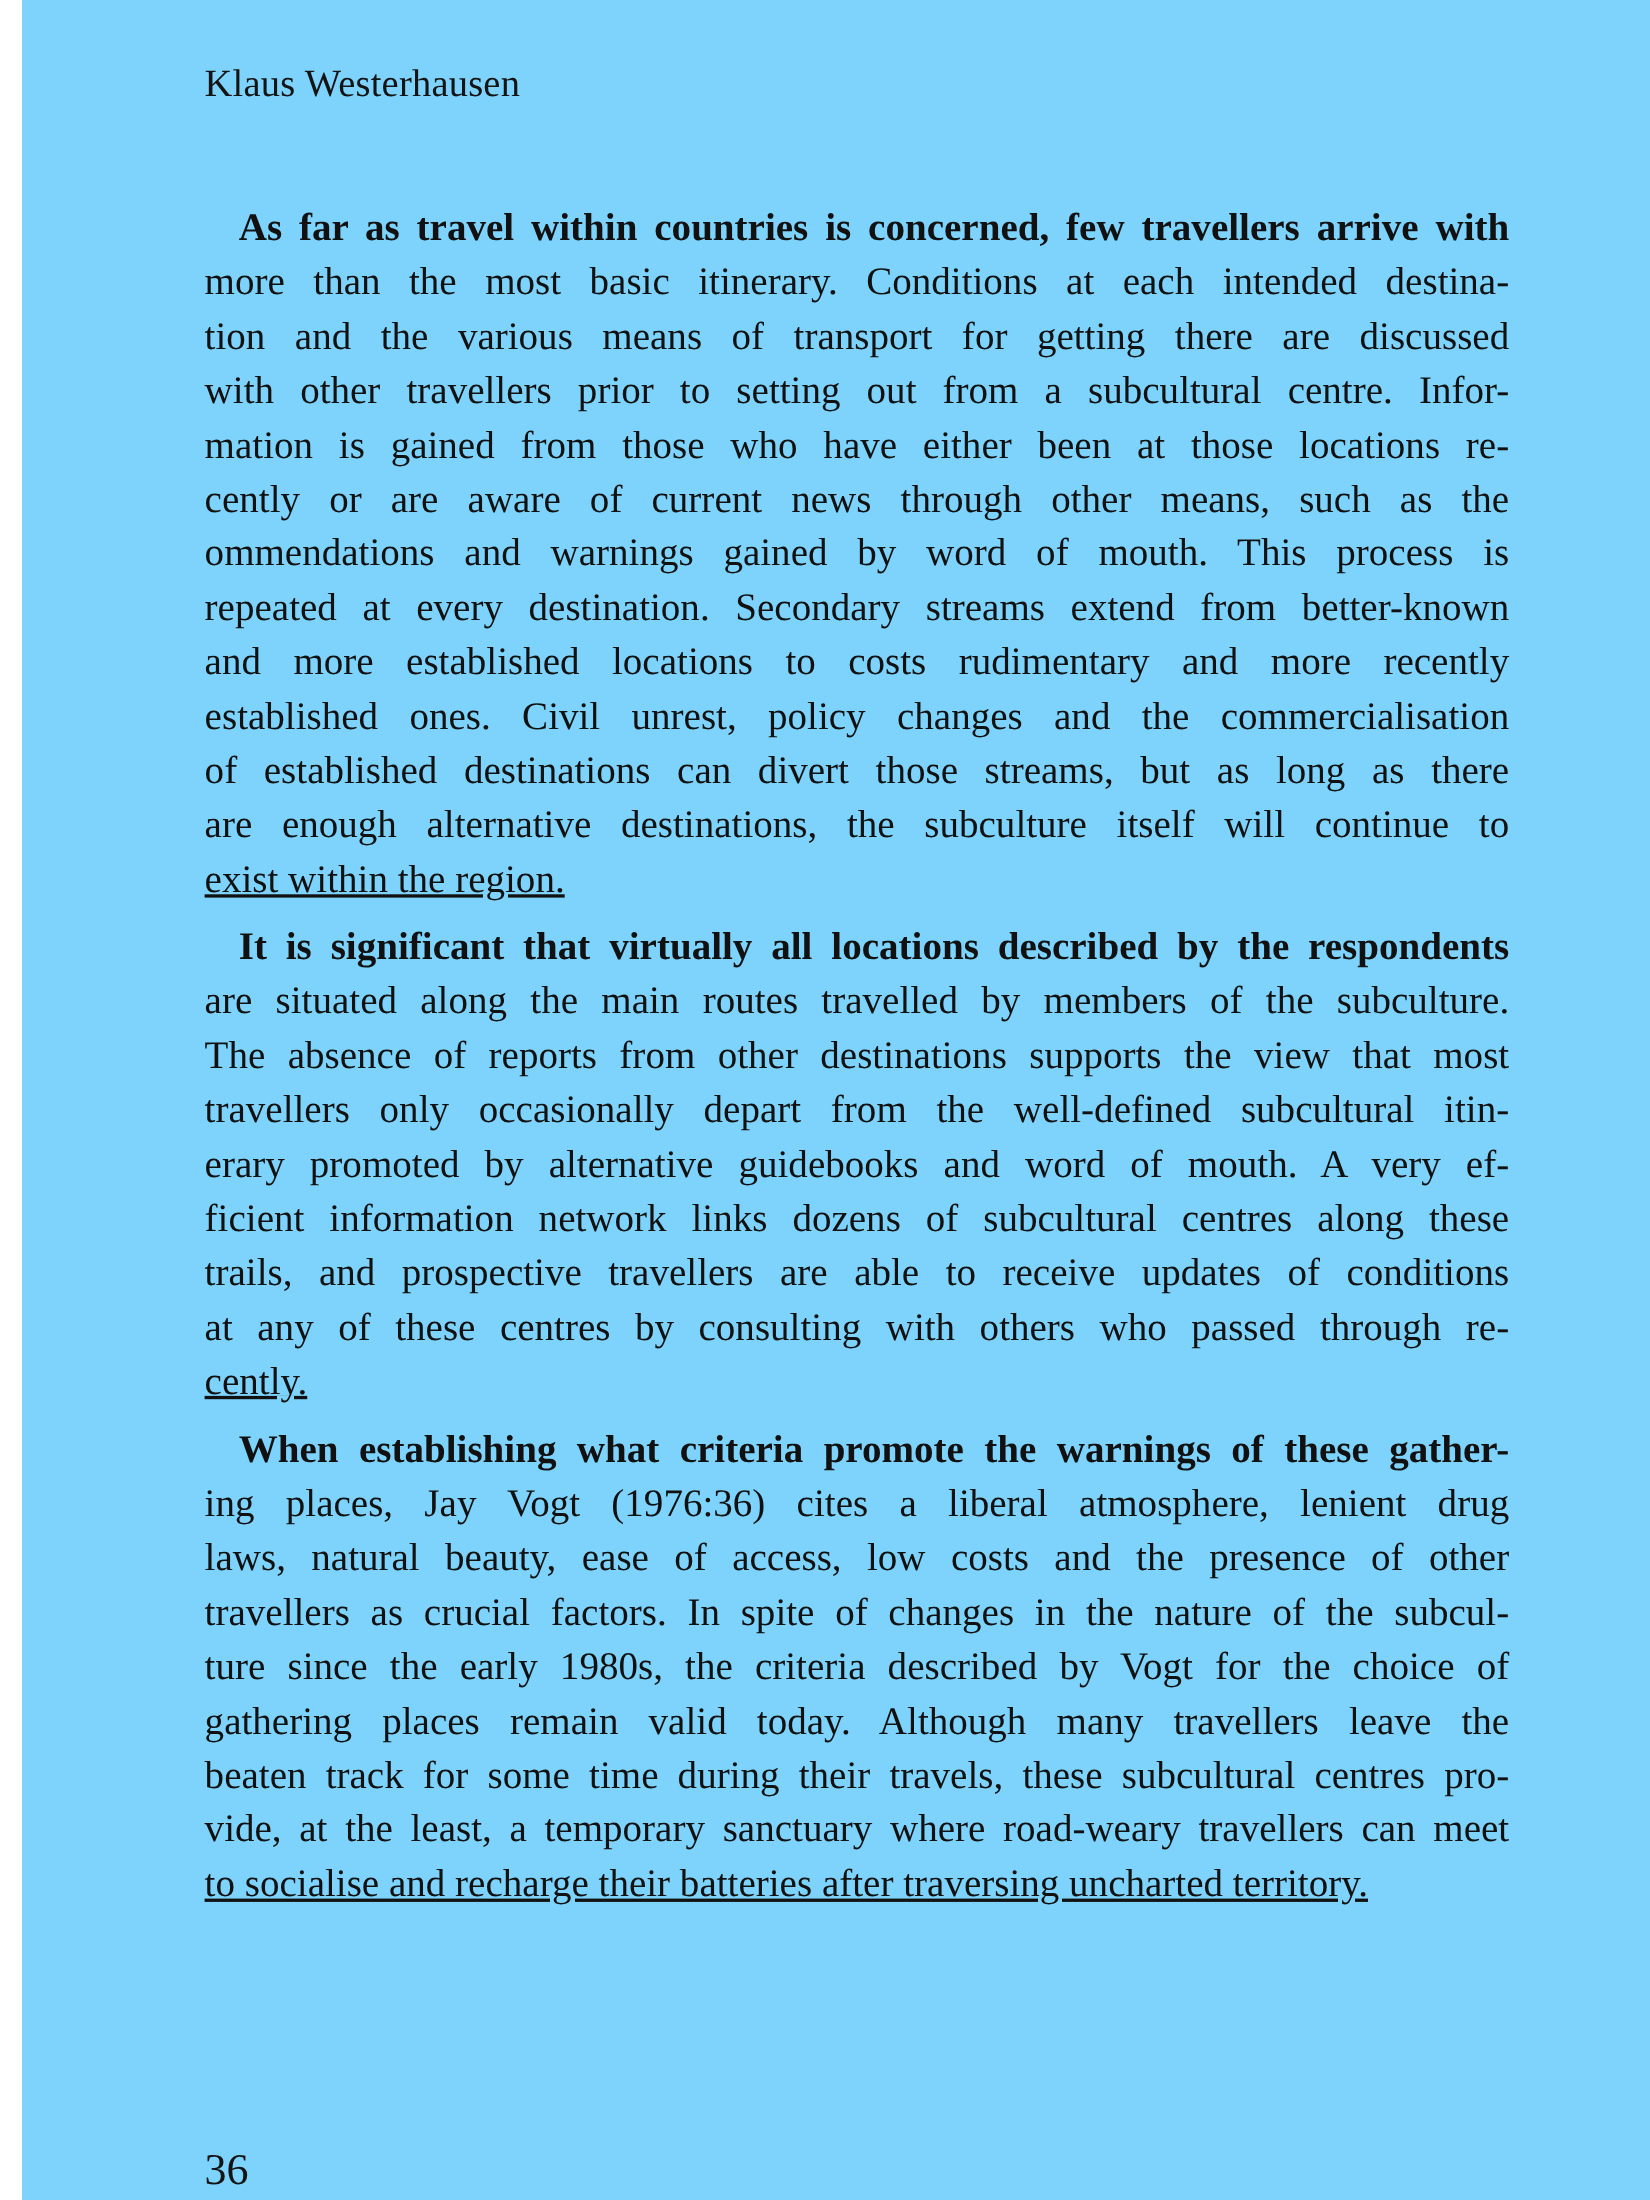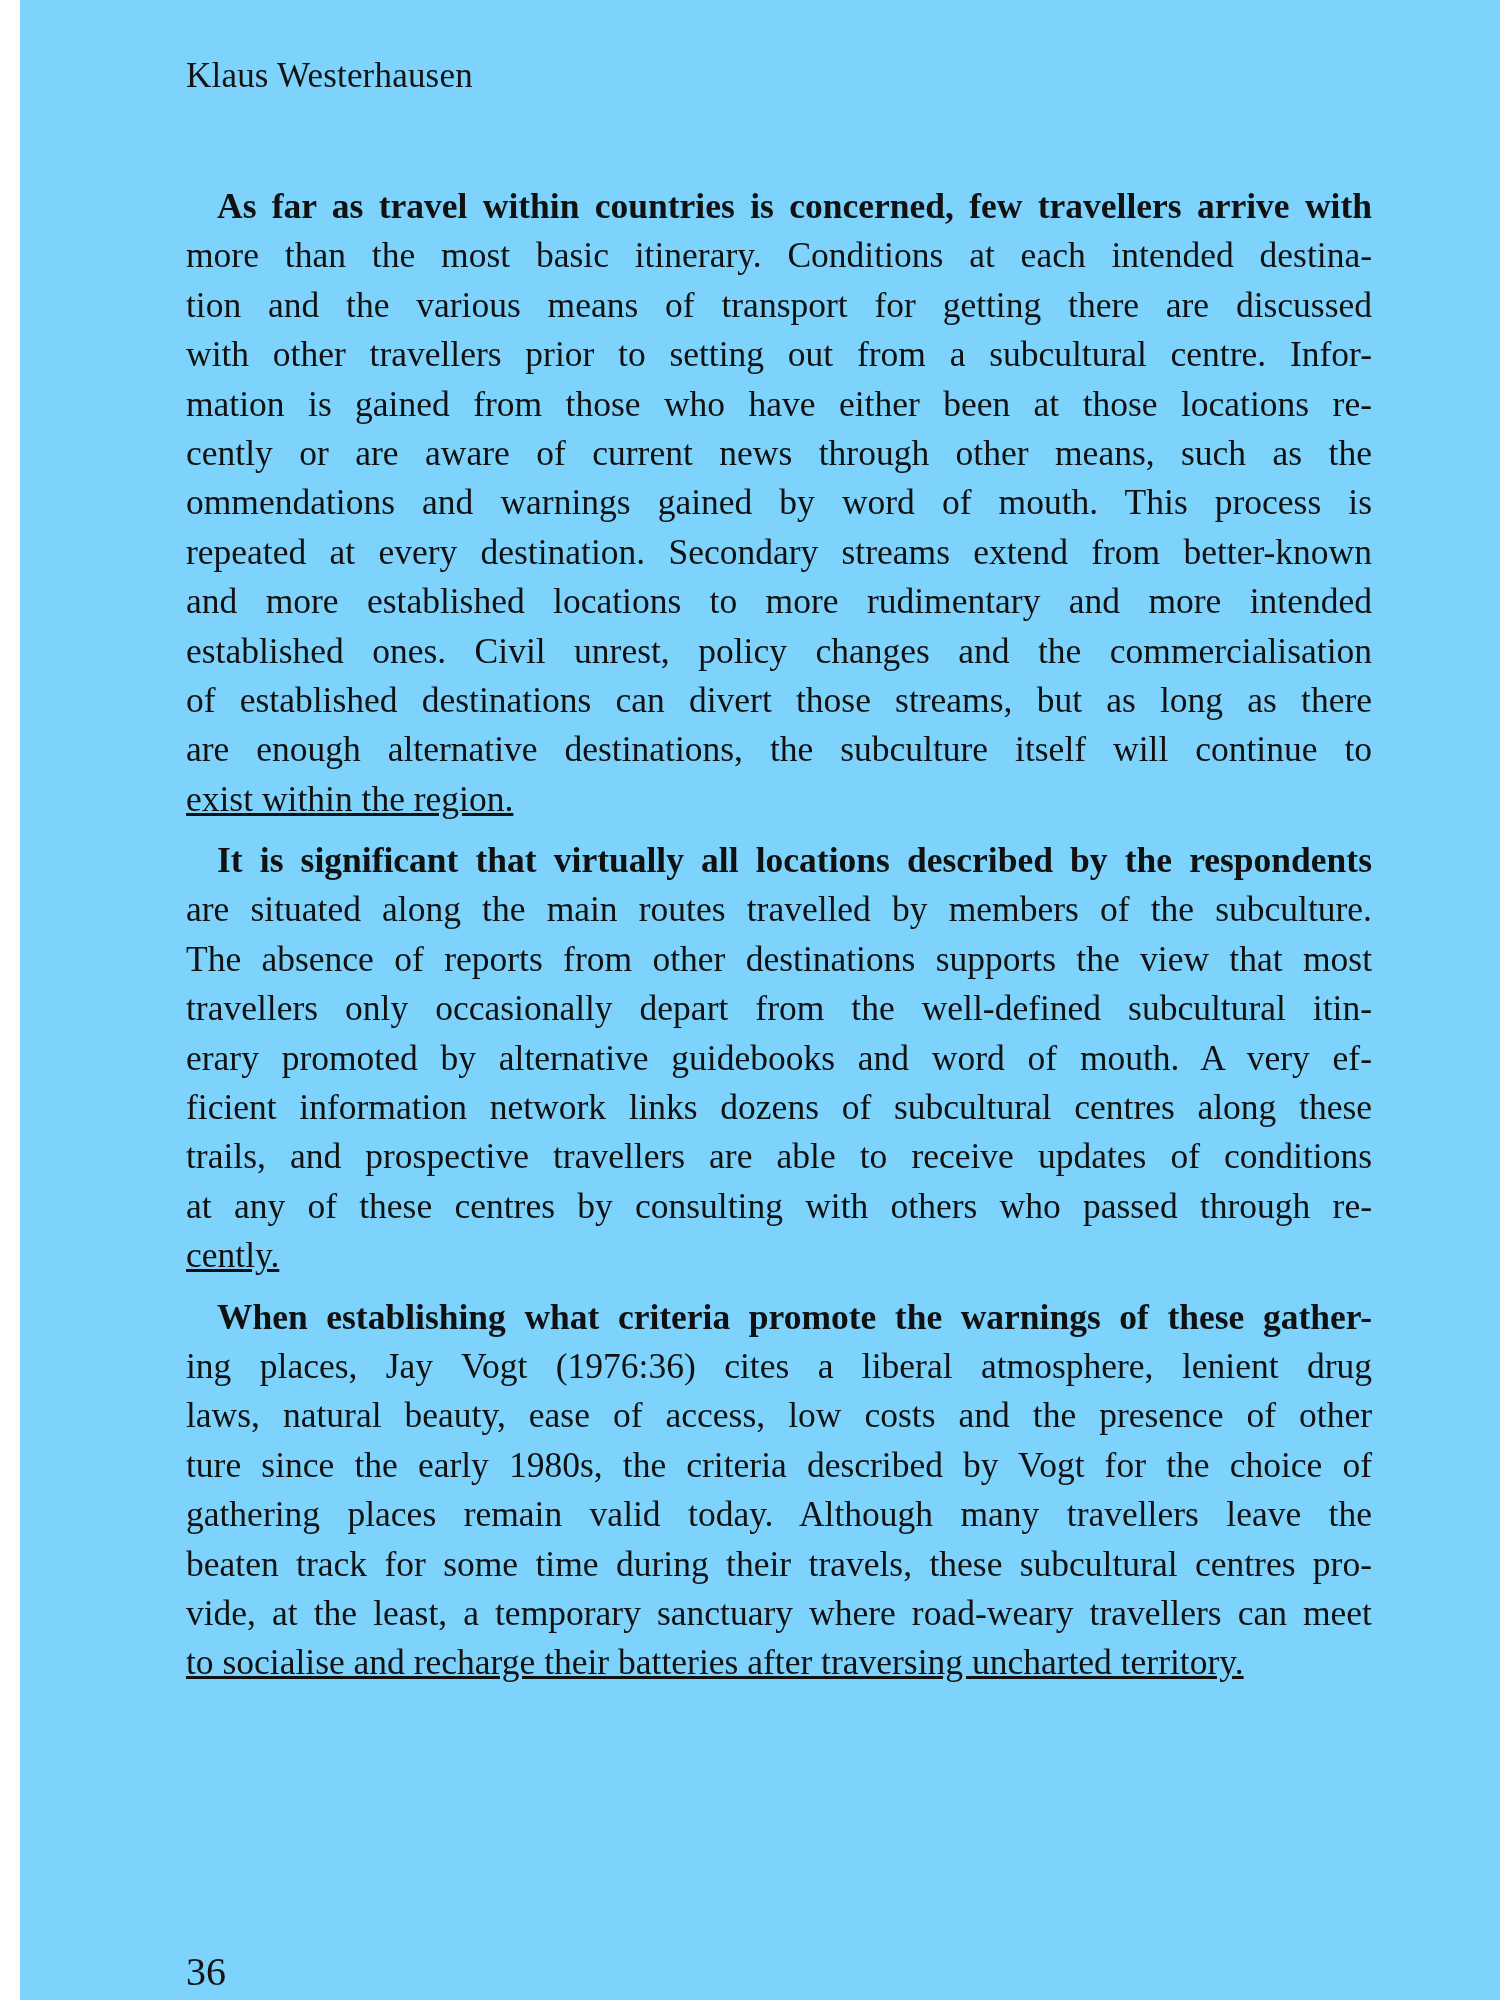--- a/index.html
+++ b/index.html
@@ -38,21 +38,21 @@
   <div class="body-text">
     <p class="para">
       <span class="line indent">As far as travel within countries is concerned, few travellers arrive with</span>
       <span class="line">more than the most basic itinerary. Conditions at each intended destina-</span>
       <span class="line">tion and the various means of transport for getting there are discussed</span>
       <span class="line">with other travellers prior to setting out from a subcultural centre. Infor-</span>
       <span class="line">mation is gained from those who have either been at those locations re-</span>
       <span class="line">cently or are aware of current news through other means, such as the</span>
       <span class="line">ommendations and warnings gained by word of mouth. This process is</span>
       <span class="line">repeated at every destination. Secondary streams extend from better-known</span>
-      <span class="line">and more established locations to more rudimentary and more intended</span>
+      <span class="line">and more established locations to costs rudimentary and more recently</span>
       <span class="line">established ones. Civil unrest, policy changes and the commercialisation</span>
       <span class="line">of established destinations can divert those streams, but as long as there</span>
       <span class="line">are enough alternative destinations, the subculture itself will continue to</span>
       <span class="line last">exist within the region.</span>
     </p>
 
     <p class="para">
       <span class="line indent">It is significant that virtually all locations described by the respondents</span>
       <span class="line">are situated along the main routes travelled by members of the subculture.</span>
       <span class="line">The absence of reports from other destinations supports the view that most</span>
@@ -61,20 +61,21 @@
       <span class="line">ficient information network links dozens of subcultural centres along these</span>
       <span class="line">trails, and prospective travellers are able to receive updates of conditions</span>
       <span class="line">at any of these centres by consulting with others who passed through re-</span>
       <span class="line last">cently.</span>
     </p>
 
     <p class="para">
       <span class="line indent">When establishing what criteria promote the warnings of these gather-</span>
       <span class="line">ing places, Jay Vogt (1976:36) cites a liberal atmosphere, lenient drug</span>
       <span class="line">laws, natural beauty, ease of access, low costs and the presence of other</span>
+      <span class="line">travellers as crucial factors. In spite of changes in the nature of the subcul-</span>
       <span class="line">ture since the early 1980s, the criteria described by Vogt for the choice of</span>
       <span class="line">gathering places remain valid today. Although many travellers leave the</span>
       <span class="line">beaten track for some time during their travels, these subcultural centres pro-</span>
       <span class="line">vide, at the least, a temporary sanctuary where road-weary travellers can meet</span>
       <span class="line last">to socialise and recharge their batteries after traversing uncharted territory.</span>
     </p>
   </div>
 
   <div class="folio">36</div>
 </div>

